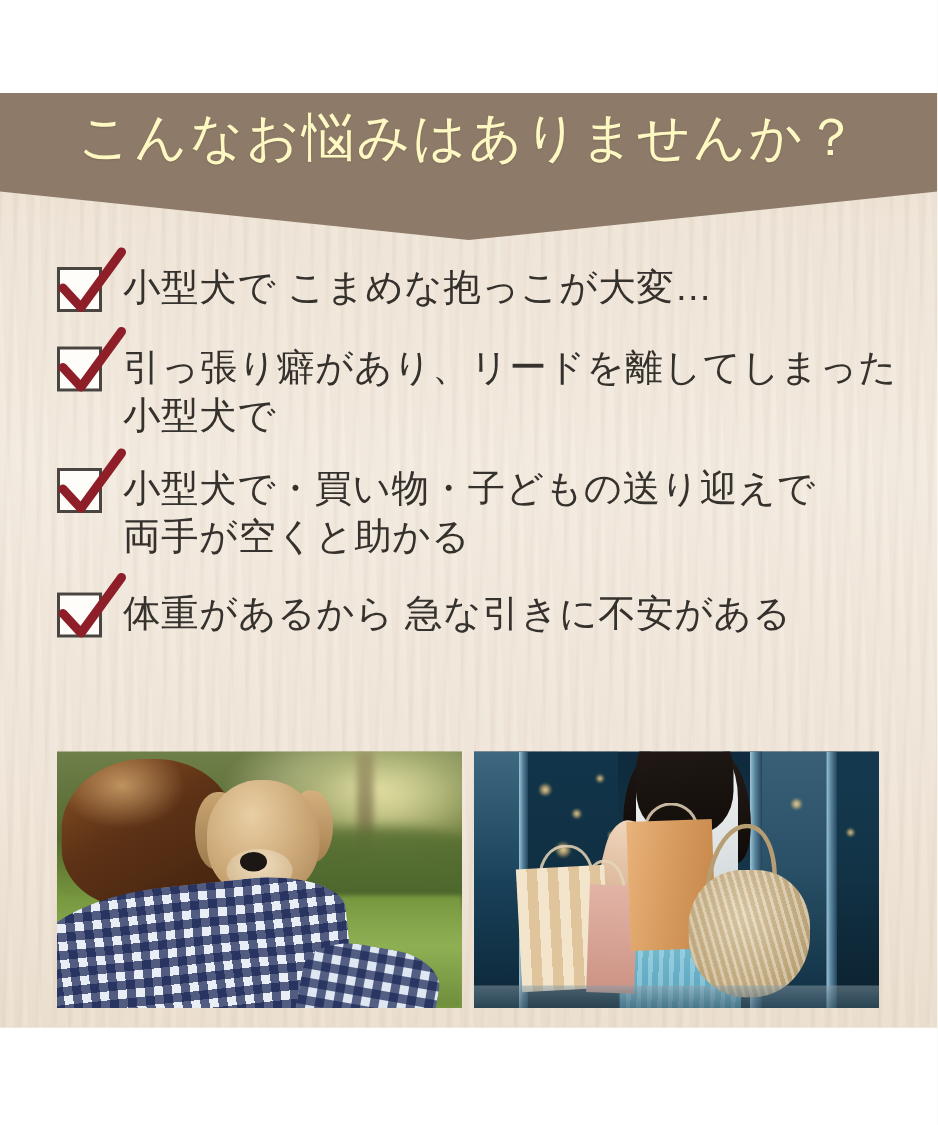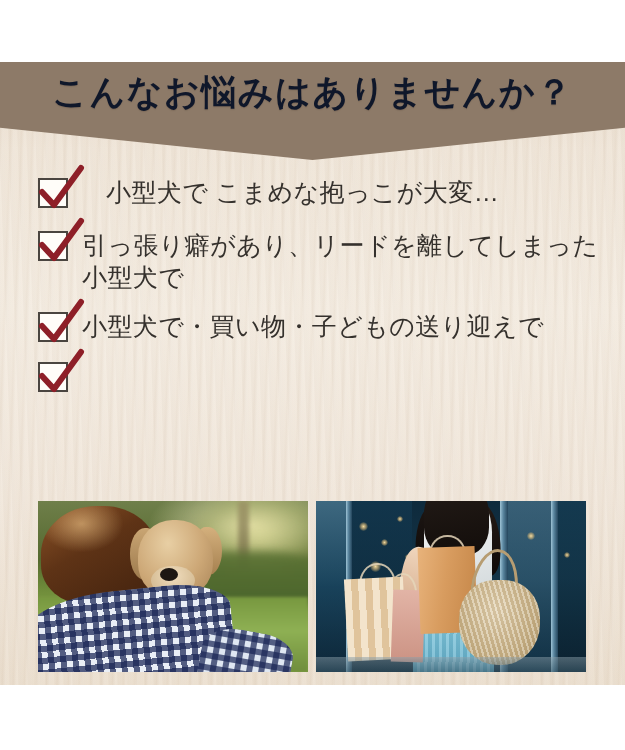--- a/index.html
+++ b/index.html
@@ -65,44 +65,44 @@
     height: 98px;
     background: #8d7a68;
     -webkit-clip-path: polygon(0 0, 100% 0, 100% 67%, 50% 100%, 0 67%);
     clip-path: polygon(0 0, 100% 0, 100% 67%, 50% 100%, 0 67%);
     display: flex;
     align-items: flex-start;
     justify-content: center;
   }
   .banner-title {
     margin-top: 8px;
-    color: #0f172a;
+    color: #fef9c3;
     font-size: 35px;
     line-height: 1.25;
     letter-spacing: 1.5px;
-    font-weight: 700;
+    font-weight: 400;
     white-space: nowrap;
     text-shadow: 0 1px 1px rgba(90,72,58,0.28);
   }
 
   
   .checklist {
     position: absolute;
     left: 0;
     top: 176px;
     width: 625px;
   }
   .check-row {
     position: relative;
     display: flex;
     align-items: flex-start;
     padding-left: 38px;
     margin-bottom: 14px;
   }
-  .check-row.r1 { margin-bottom: 20px; gap: 24px; }
+  .check-row.r1 { margin-bottom: 20px; }
   .check-row.r2 { margin-bottom: 16px; }
   .check-row.r3 { margin-bottom: 18px; }
 
   .checkbox {
     position: relative;
     flex: 0 0 auto;
     width: 30px;
     height: 30px;
     margin-top: 2px;
     background: #fffdf9;
@@ -401,28 +401,32 @@
     </div>
 
     <div class="check-row r3">
       <div class="checkbox">
         <svg class="tick" viewBox="0 0 50 46">
           <path d="M6 26 L18 39 L45 2" fill="none" stroke="#8e1f28" stroke-width="6" stroke-linecap="round" stroke-linejoin="round"></path>
         </svg>
       </div>
       <div class="check-text">
         <span class="ln">小型犬で・買い物・子どもの送り迎えで</span>
+        <span class="ln">両手が空くと助かる</span>
       </div>
     </div>
 
     <div class="check-row r4">
       <div class="checkbox">
         <svg class="tick" viewBox="0 0 50 46">
           <path d="M6 26 L18 39 L45 2" fill="none" stroke="#8e1f28" stroke-width="6" stroke-linecap="round" stroke-linejoin="round"></path>
         </svg>
+      </div>
+      <div class="check-text">
+        <span class="ln">体重があるから 急な引きに不安がある</span>
       </div>
     </div>
 
   </div>
 
   <div class="photos">
 
     <div class="photo photo-dog">
       <div class="dog-bg-tree"></div>
       <div class="dog-bg-post"></div>

